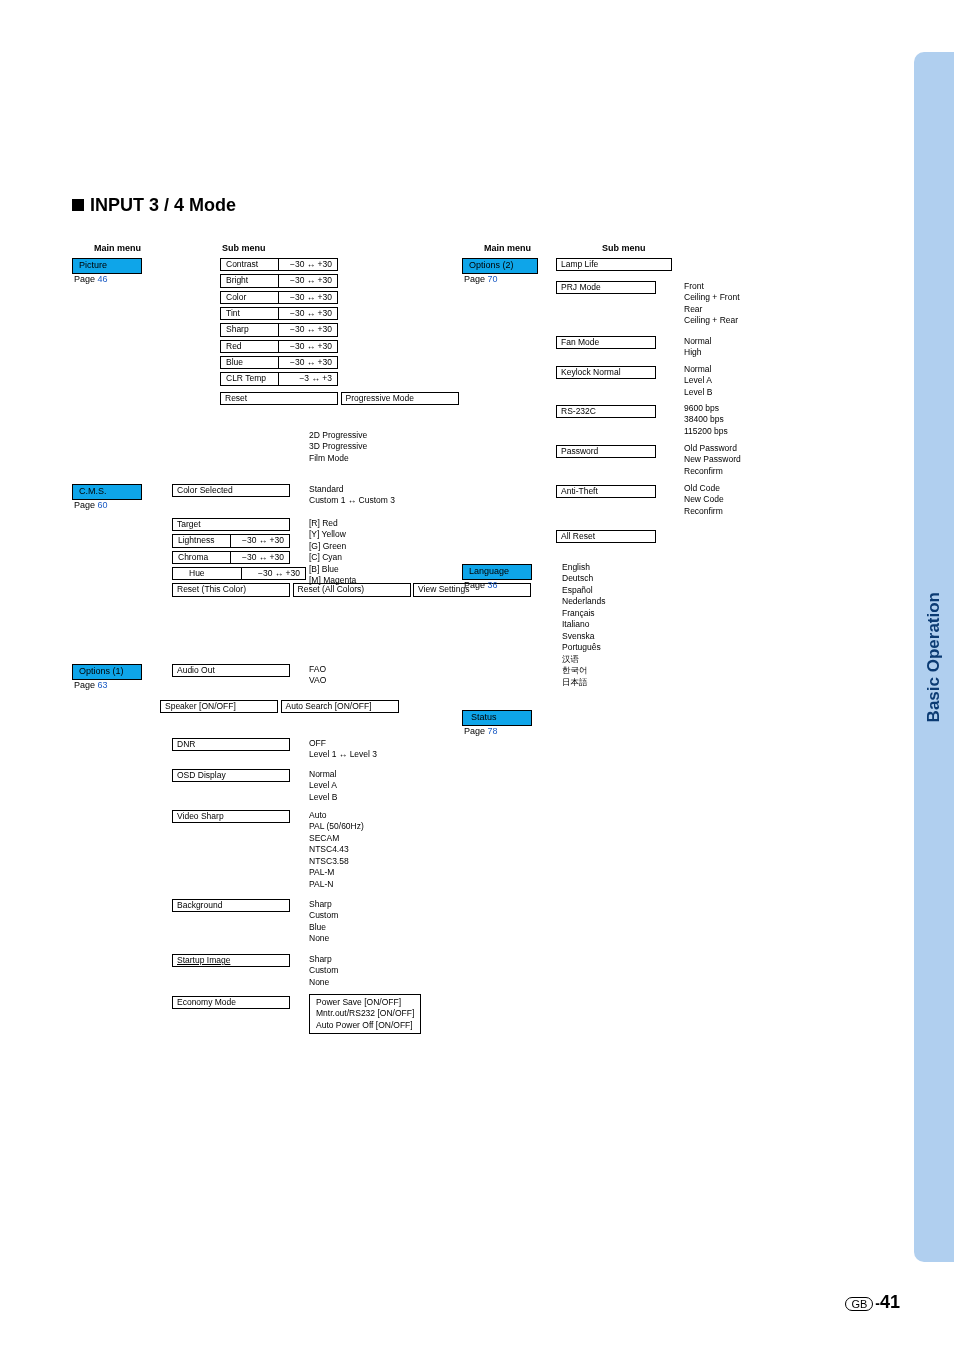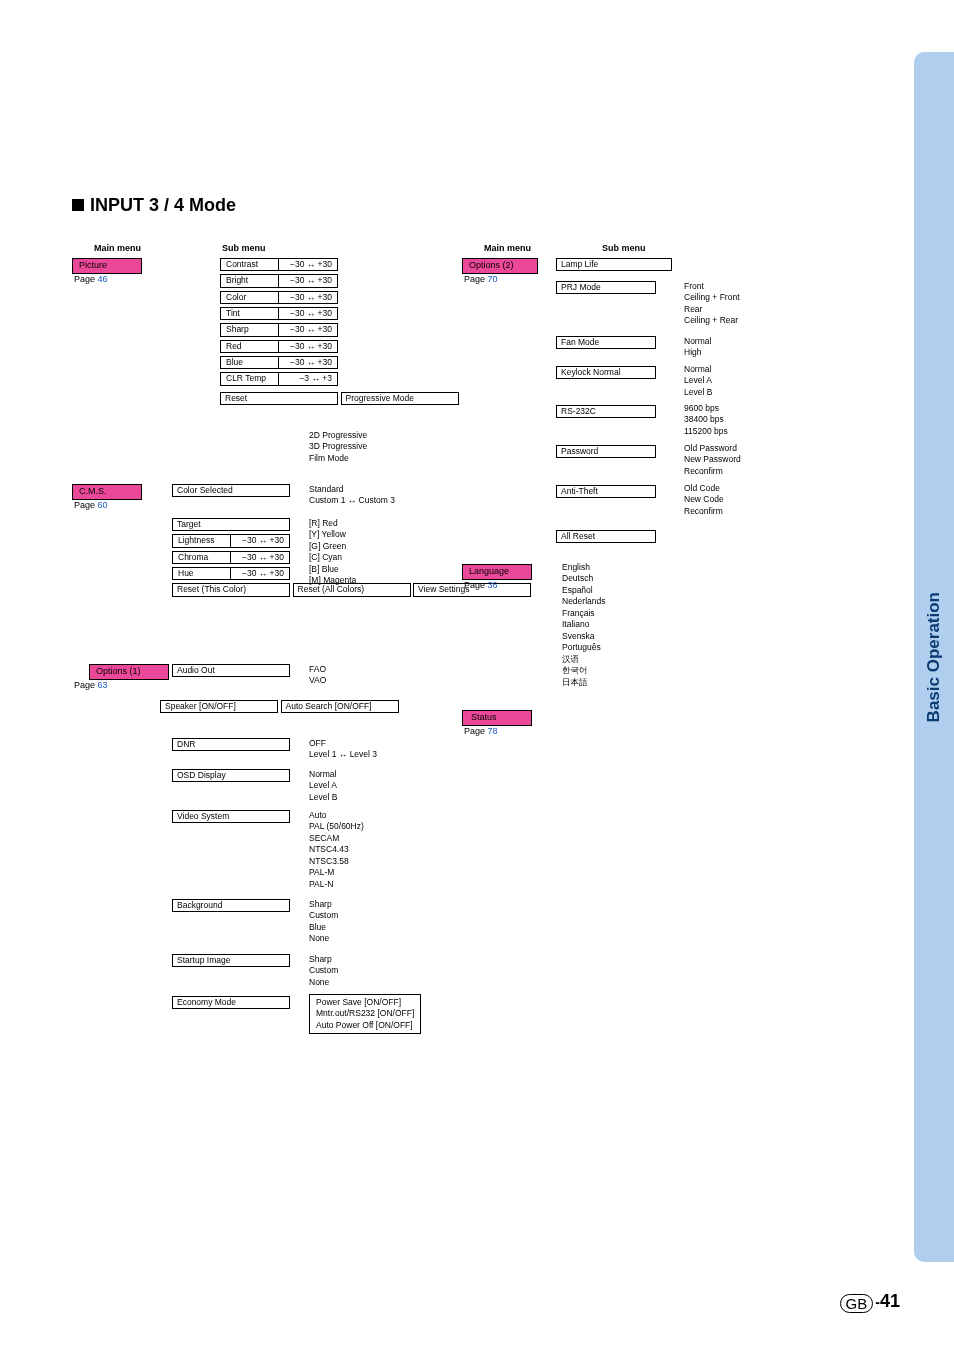--- a/index.html
+++ b/index.html
@@ -5,31 +5,31 @@
   * { box-sizing: border-box; }
   html, body { margin: 0; padding: 0; }
   body { width: 954px; height: 1348px; background: #fff; font-family: Arial, Helvetica, sans-serif; color: #000; position: relative; }
 
   .page { position: relative; width: 954px; height: 1348px; }
 
   .side-tab { position: absolute; right: 0; top: 52px; width: 40px; height: 1210px; background: #b0cfef; border-top-left-radius: 10px; border-bottom-left-radius: 10px; display: flex; align-items: center; justify-content: center; }
   .side-tab-text { writing-mode: vertical-rl; font-weight: bold; font-size: 17px; color: #0b3b73; text-orientation: sideways; transform: rotate(180deg); }
 
   .page-number { position: absolute; right: 54px; bottom: 35px; font-size: 14px; }
-  .page-number .gb { display:inline-block; border:1px solid #000; border-radius:10px; padding:0 5px; font-size:15px; vertical-align: middle; margin-right:2px;}
+  .page-number .gb { display:inline-block; border:1px solid #000; border-radius:10px; padding:0 5px; font-size:11px; vertical-align: middle; margin-right:2px;}
   .page-number .dash { font-weight:bold; }
   .page-number .num { font-weight:bold; font-size:18px; }
 
   .title { position: absolute; left: 72px; top: 195px; font-size: 18px; font-weight: bold; text-align: right; }
   .title .sq { display:inline-block; width:12px; height:12px; background:#000; margin-right:6px; vertical-align: baseline; }
 
   .diagram { position: absolute; left: 72px; top: 244px; width: 820px; font-size: 9px; line-height: 1.1; }
 
   .col-hdr { font-weight: bold; font-size: 9px; position: absolute; }
-  .mainbox { border:1px solid #000; padding: 2px 6px; display:inline-block; background:#ec4899; position:absolute; font-size:9px; }
+  .mainbox { border:1px solid #000; padding: 2px 6px; display:inline-block; background:#0ea5e9; position:absolute; font-size:9px; }
   .pageref { position:absolute; font-size:9px; }
   .pageref a { color:#1a5bc4; text-decoration:none; }
   .subbox { border:1px solid #000; padding: 1px 4px; display:inline-block; background:#fff; font-size:8.5px; white-space:nowrap; }
   .subbox-split { border:1px solid #000; display:inline-flex; background:#fff; font-size:8.5px; white-space:nowrap; }
   .subbox-split .l { padding:1px 5px; border-right:1px solid #000; }
   .subbox-split .r { padding:1px 5px; }
   .leafbox { border:1px solid #000; padding: 2px 6px; display:inline-block; background:#fff; font-size:8.5px; line-height:1.35; white-space:nowrap; }
   .leaftext { font-size:8.5px; line-height:1.35; white-space:nowrap; position:absolute; }
 
   
@@ -115,37 +115,37 @@
       <div class="subbox" style="width:118px;">Target</div>
       <div class="stack" id="cms-lch" style="margin-top:3px;">
           <div class="subbox-split" style="width: 118px;">
             <span class="l" style="width:58px;display:inline-block;">Lightness</span>
             <span class="r" style="flex:1;text-align:right;">−30 ↔ +30</span>
           </div>
           <div class="subbox-split" style="width: 118px;">
             <span class="l" style="width:58px;display:inline-block;">Chroma</span>
             <span class="r" style="flex:1;text-align:right;">−30 ↔ +30</span>
           </div>
-          <div class="subbox-split" style="width: 118px;">
+          <div class="subbox-split" style="width: 134px; padding-left: 11px;">
             <span class="l" style="width:58px;display:inline-block;">Hue</span>
             <span class="r" style="flex:1;text-align:right;">−30 ↔ +30</span>
           </div>
         </div>
       <div class="subbox" style="margin-top:3px; width:118px;">Reset (This Color)</div>
       <div class="subbox" style="margin-top:3px; width:118px;">Reset (All Colors)</div>
       <div class="subbox" style="margin-top:3px; width:118px;">View Settings</div>
     </div>
     <div class="leaftext" style="left:237px; top:274px; white-space:pre;">[R] Red
 [Y] Yellow
 [G] Green
 [C] Cyan
 [B] Blue
 [M] Magenta</div>
 
-    <div class="mainbox" style="left:17px; top:420px; width:80px;">Options (1)</div>
+    <div class="mainbox" style="left:0; top:420px; width:70px;">Options (1)</div>
     <div class="pageref" style="left:2px; top:437px;">Page <a>63</a></div>
 
     <div class="grp" style="left:100px; top:420px;">
       <div class="subbox" style="width:118px;">Audio Out</div>
     </div>
     <div class="leaftext" style="left:237px; top:420px; white-space:pre;">FAO
 VAO</div>
 
     <div class="grp" style="left:88px; top:453px;">
       <div class="subbox" style="width:118px;">Speaker [ON/OFF]</div>
@@ -159,40 +159,40 @@
 Level 1 ↔ Level 3</div>
 
     <div class="grp" style="left:100px; top:525px;">
       <div class="subbox" style="width:118px;">OSD Display</div>
     </div>
     <div class="leaftext" style="left:237px; top:525px; white-space:pre;">Normal
 Level A
 Level B</div>
 
     <div class="grp" style="left:100px; top:566px;">
-      <div class="subbox" style="width:118px;">Video System</div>
+      <div class="subbox" style="width:118px;">Video Sharp</div>
     </div>
     <div class="leaftext" style="left:237px; top:566px; white-space:pre;">Auto
 PAL (50/60Hz)
 SECAM
 NTSC4.43
 NTSC3.58
 PAL-M
 PAL-N</div>
 
     <div class="grp" style="left:100px; top:655px;">
       <div class="subbox" style="width:118px;">Background</div>
     </div>
     <div class="leaftext" style="left:237px; top:655px; white-space:pre;">Sharp
 Custom
 Blue
 None</div>
 
     <div class="grp" style="left:100px; top:710px;">
-      <div class="subbox" style="width:118px;">Startup Image</div>
+      <div class="subbox" style="width:118px;text-decoration:underline;">Startup Image</div>
     </div>
     <div class="leaftext" style="left:237px; top:710px; white-space:pre;">Sharp
 Custom
 None</div>
 
     <div class="grp" style="left:100px; top:752px;">
       <div class="subbox" style="width:118px;">Economy Mode</div>
     </div>
     <div class="leafbox" style="position:absolute; left:237px; top:750px; white-space:pre;">Power Save [ON/OFF]
 Mntr.out/RS232 [ON/OFF]

